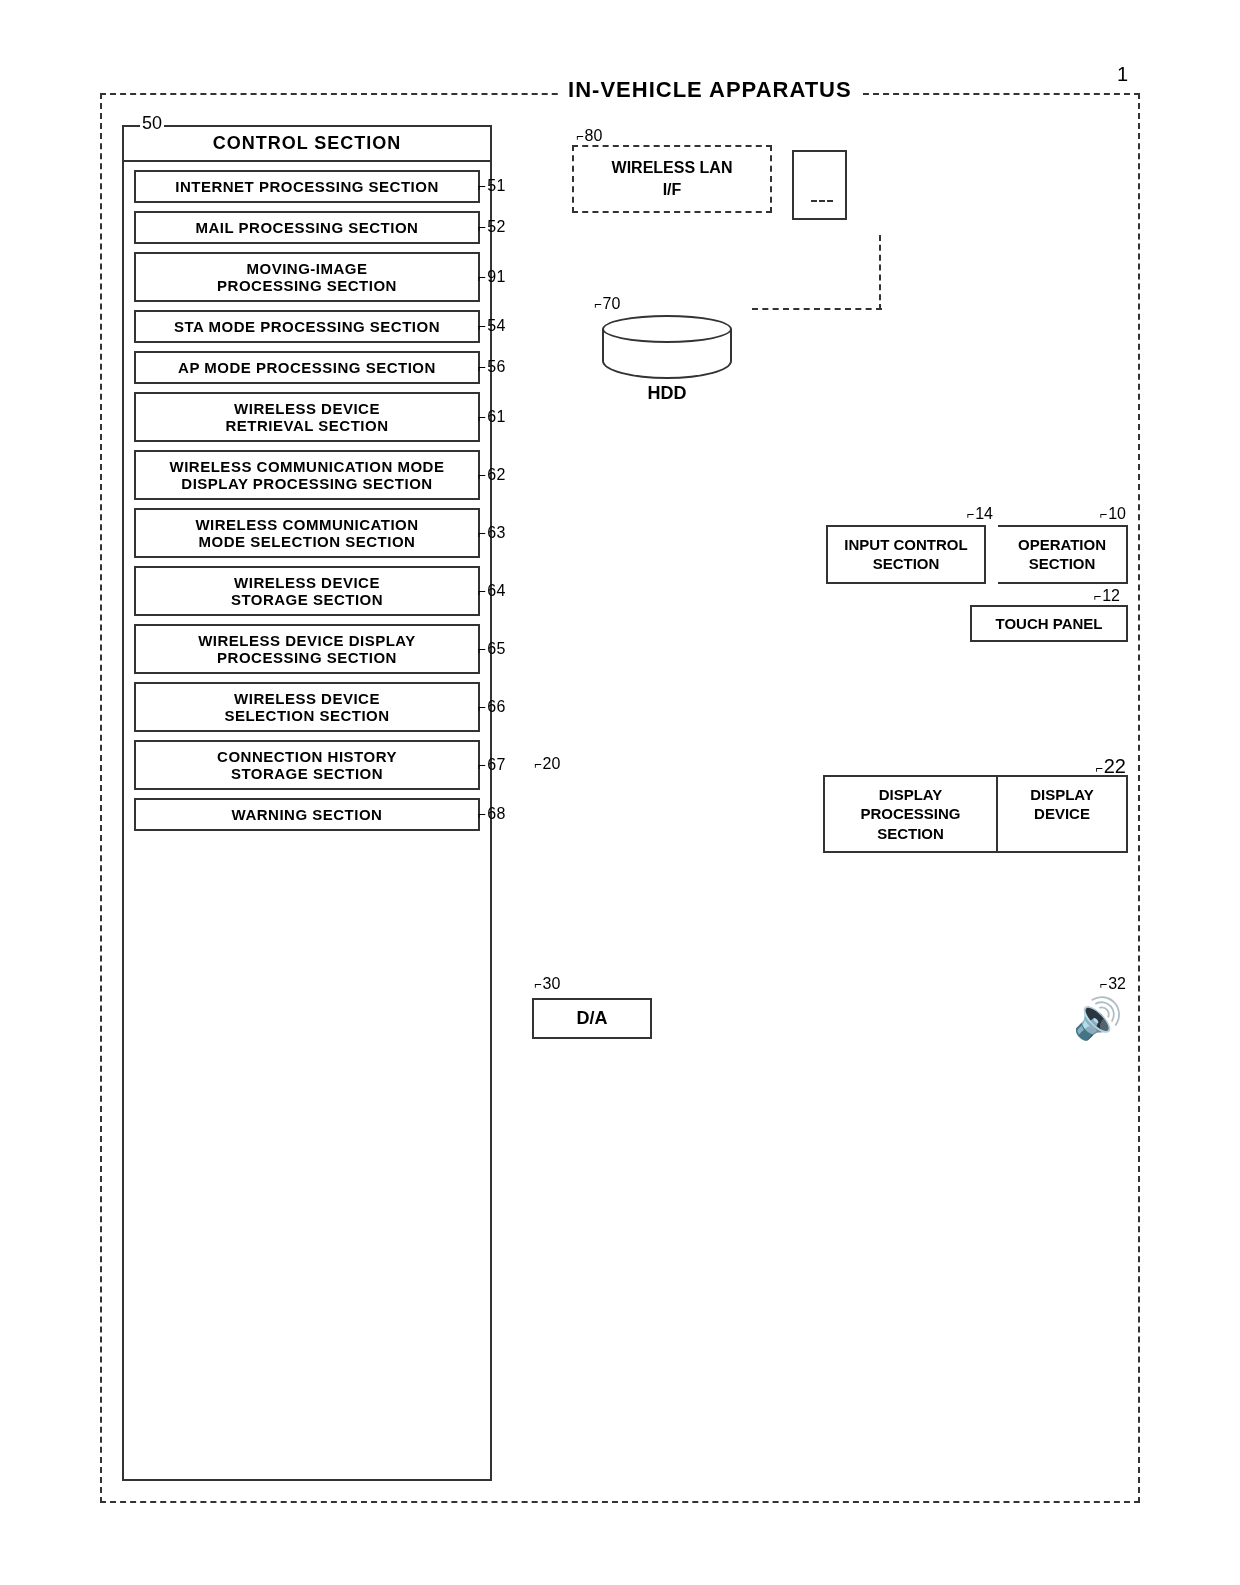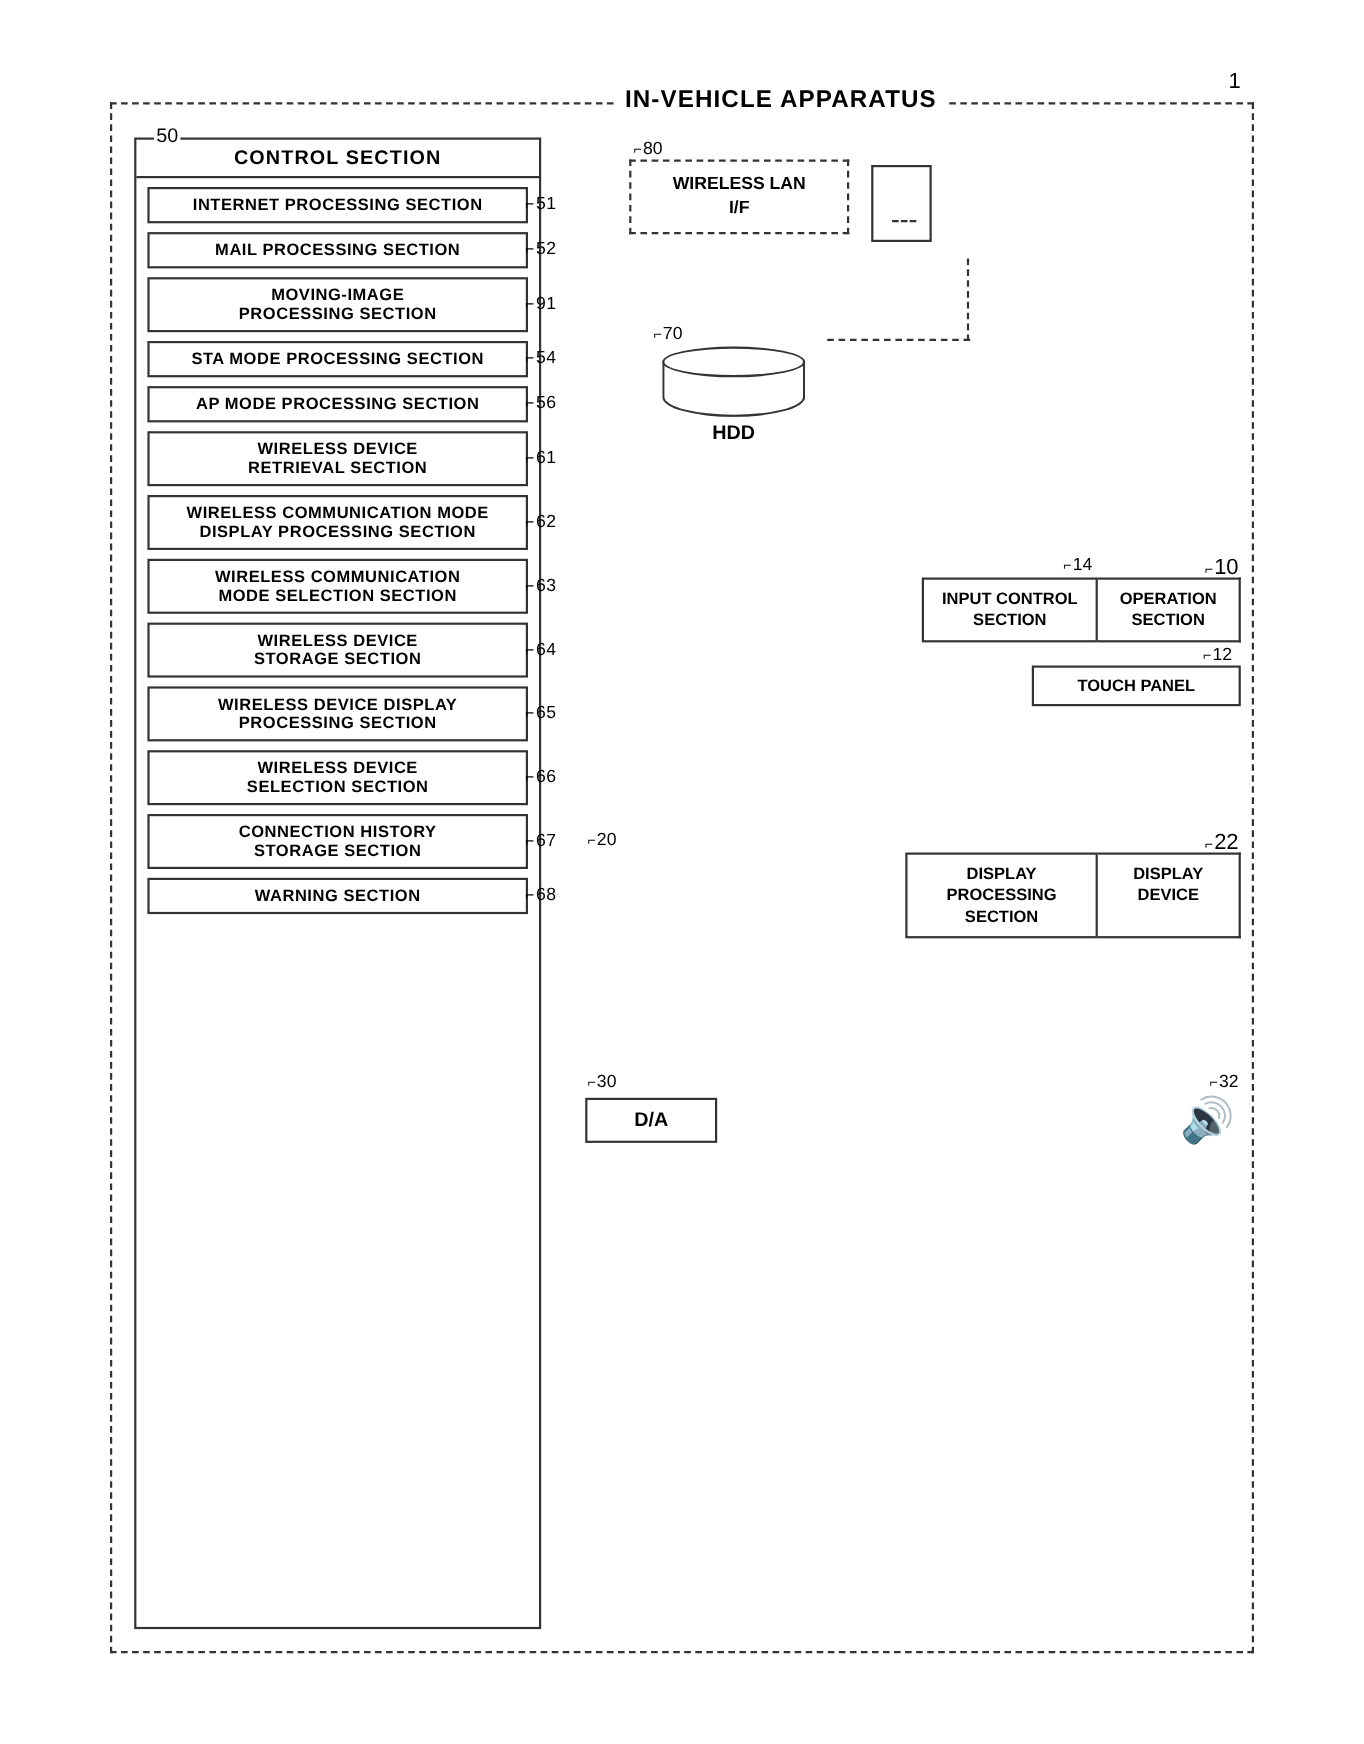--- a/index.html
+++ b/index.html
@@ -187,34 +187,34 @@
     .op-area {
       position: absolute;
       top: 400px;
       left: 0px;
       right: 0;
     }
     .op-ref-10 {
       position: absolute;
       top: -20px;
       right: 2px;
-      font-size: 20px;
+      font-size: 16px;
     }
     .op-ref-10::before { content: "⌐"; font-size: 13px; margin-right:1px; }
     .op-ref-14 {
       position: absolute;
       top: -20px;
       right: 135px;
       font-size: 16px;
     }
     .op-ref-14::before { content: "⌐"; font-size: 13px; margin-right:1px; }
 
     .input-op-row {
       display: flex;
-      gap: 0;
+      gap: 12px;
       justify-content: flex-end;
     }
     .input-control-box {
       border: 2px solid #333;
       padding: 8px 10px;
       font-size: 15px;
       font-weight: bold;
       text-align: center;
       width: 160px;
       line-height: 1.3;
@@ -242,21 +242,21 @@
       right: 8px;
       font-size: 16px;
     }
     .touch-ref::before { content: "⌐"; font-size: 13px; margin-right:1px; }
     .touch-panel-box {
       border: 2px solid #333;
       padding: 8px 20px;
       font-size: 15px;
       font-weight: bold;
       text-align: center;
-      width: 190px;
+      width: 158px;
     }
 
     
     .display-area {
       position: absolute;
       top: 650px;
       left: 0;
       right: 0;
     }
     .display-ref-20 {

